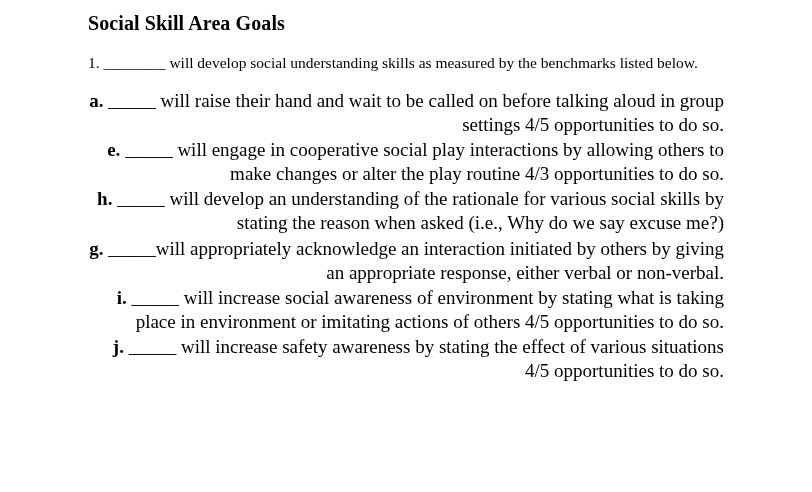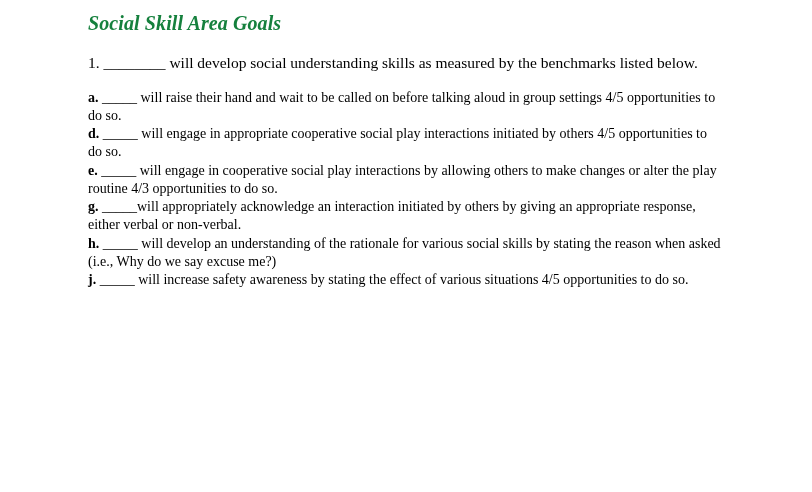--- a/index.html
+++ b/index.html
@@ -17,43 +17,42 @@
   .page {
     position: relative;
     width: 812px;
     height: 492px;
     box-sizing: border-box;
     padding: 8px 88px 0 88px;
   }
   .doc-title {
     font-size: 20px;
     font-weight: bold;
-    color: #15803d;
+    color: #000000;
     margin: 4px 0 18px 0;
     letter-spacing: 0.1px;
-    font-style: italic;
   }
   .goal-statement {
     font-size: 15.5px;
     font-weight: normal;
     line-height: 1.28;
     margin: 0 0 16px 0;
     max-width: 640px;
   }
   .benchmark-list {
     margin: 0;
     padding: 0;
     list-style: none;
   }
   .benchmark {
-    font-size: 14px;
+    font-size: 19px;
     line-height: 1.27;
     margin: 0 0 1px 0;
     max-width: 648px;
-    text-align: left;
+    text-align: right;
   }
   .benchmark .marker {
     font-weight: bold;
   }
   .blank {
     letter-spacing: 0;
   }
 </style>
 </head>
 <body>
@@ -64,29 +63,29 @@
 
   <p class="goal-statement">
     <span>1.</span><span class="blank"> ________ </span><span>will develop social understanding skills as measured by the benchmarks listed below.</span>
   </p>
 
   <ul class="benchmark-list">
     <li class="benchmark">
       <span class="marker">a.</span><span class="blank"> _____ </span><span>will raise their hand and wait to be called on before talking aloud in group settings 4/5 opportunities to do so.</span>
     </li>
     <li class="benchmark">
-      <span class="marker">d.</span><span class="blank"> _____  </span><span>will engage in appropriate cooperative social play interactions initiated by others 4/5 opportunities to do so.</span>
+      <span class="marker">e.</span><span class="blank"> _____  </span><span>will engage in cooperative social play interactions by allowing others to make changes or alter the play routine 4/3 opportunities to do so.</span>
     </li>
     <li class="benchmark">
-      <span class="marker">e.</span><span class="blank"> _____  </span><span>will engage in cooperative social play interactions by allowing others to make changes or alter the play routine 4/3 opportunities to do so.</span>
+      <span class="marker">h.</span><span class="blank"> _____  </span><span>will develop an understanding of the rationale for various social skills by stating the reason when asked (i.e., Why do we say excuse me?)</span>
     </li>
     <li class="benchmark">
       <span class="marker">g.</span><span class="blank"> _____</span><span>will appropriately acknowledge an interaction initiated by others by giving an appropriate response, either verbal or non-verbal.</span>
     </li>
     <li class="benchmark">
-      <span class="marker">h.</span><span class="blank"> _____  </span><span>will develop an understanding of the rationale for various social skills by stating the reason when asked (i.e., Why do we say excuse me?)</span>
+      <span class="marker">i.</span><span class="blank"> _____  </span><span>will increase social awareness of environment by stating what is taking place in environment or imitating actions of others 4/5 opportunities to do so.</span>
     </li>
     <li class="benchmark">
       <span class="marker">j.</span><span class="blank"> _____  </span><span>will increase safety awareness by stating the effect of various situations 4/5 opportunities to do so.</span>
     </li>
   </ul>
 
 </div>
 
 </body></html>

